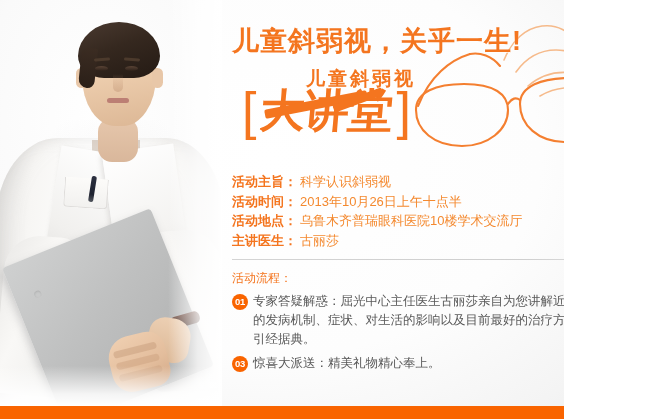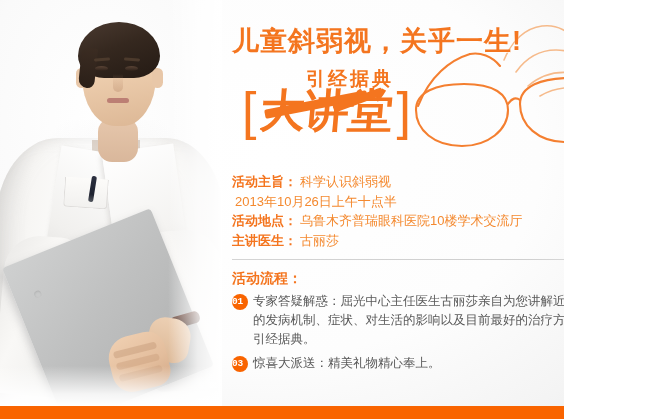--- a/index.html
+++ b/index.html
@@ -279,41 +279,40 @@
   
   .divider {
     position:absolute; left:0; top:259px;
     width:416px; height:1px;
     background:linear-gradient(90deg,#d4d4d4 0%,#cfcfcf 70%,#e6e6e6 100%);
   }
 
   
   .proc-title {
     position:absolute; left:0; top:270px;
-    font-size:14px; font-weight:bold; color:#f4751f;
+    font-size:12px; font-weight:normal; color:#f4751f;
   }
   .proc-list {
     position:absolute; left:0; top:292px;
     width:432px;
   }
   .proc-item {
     display:flex; align-items:flex-start;
     margin-bottom:5px;
   }
   .badge {
     flex:0 0 auto;
     width:16px; height:16px;
     border-radius:50%;
     background:#f96400;
     color:#ffffff;
     font-size:9.5px; font-weight:bold;
-    line-height:16px; 
+    line-height:16px; text-align:center;
     margin-top:2px; margin-right:5px;
     letter-spacing:-0.3px;
-    font-family:Liberation Mono, monospace;
   }
   .proc-text {
     font-size:12.5px; line-height:19px;
     color:#585858;
     max-width:411px;
   }
 </style>
 </head>
 <body>
 
@@ -374,36 +373,37 @@
         <path d="M120 68 C134 56, 152 52, 170 56 C184 60, 194 68, 198 76"></path>
         <path d="M132 78 C146 70, 162 68, 176 72"></path>
         <path d="M240 22 L250 18"></path>
         <path d="M244 30 L254 28"></path>
       </g>
     </svg>
 
     <div class="headline">儿童斜弱视，关乎一生!</div>
 
     <div class="logo">
-      <div class="logo-brand">引经据典</div>
+      <div class="logo-brand">儿童斜弱视</div>
       <div class="logo-main">
         <span class="bracket">[</span>
         <span class="logo-word">大讲堂</span>
         <span class="bracket">]</span>
       </div>
       <div class="logo-stroke"></div>
       <div class="logo-stroke2"></div>
     </div>
 
     <div class="info">
       <div class="info-row">
         <span class="info-label">活动主旨：</span>
         <span class="info-value">科学认识斜弱视</span>
       </div>
       <div class="info-row">
+        <span class="info-label">活动时间：</span>
         <span class="info-value">2013年10月26日上午十点半</span>
       </div>
       <div class="info-row">
         <span class="info-label">活动地点：</span>
         <span class="info-value">乌鲁木齐普瑞眼科医院10楼学术交流厅</span>
       </div>
       <div class="info-row">
         <span class="info-label">主讲医生：</span>
         <span class="info-value">古丽莎</span>
       </div>

